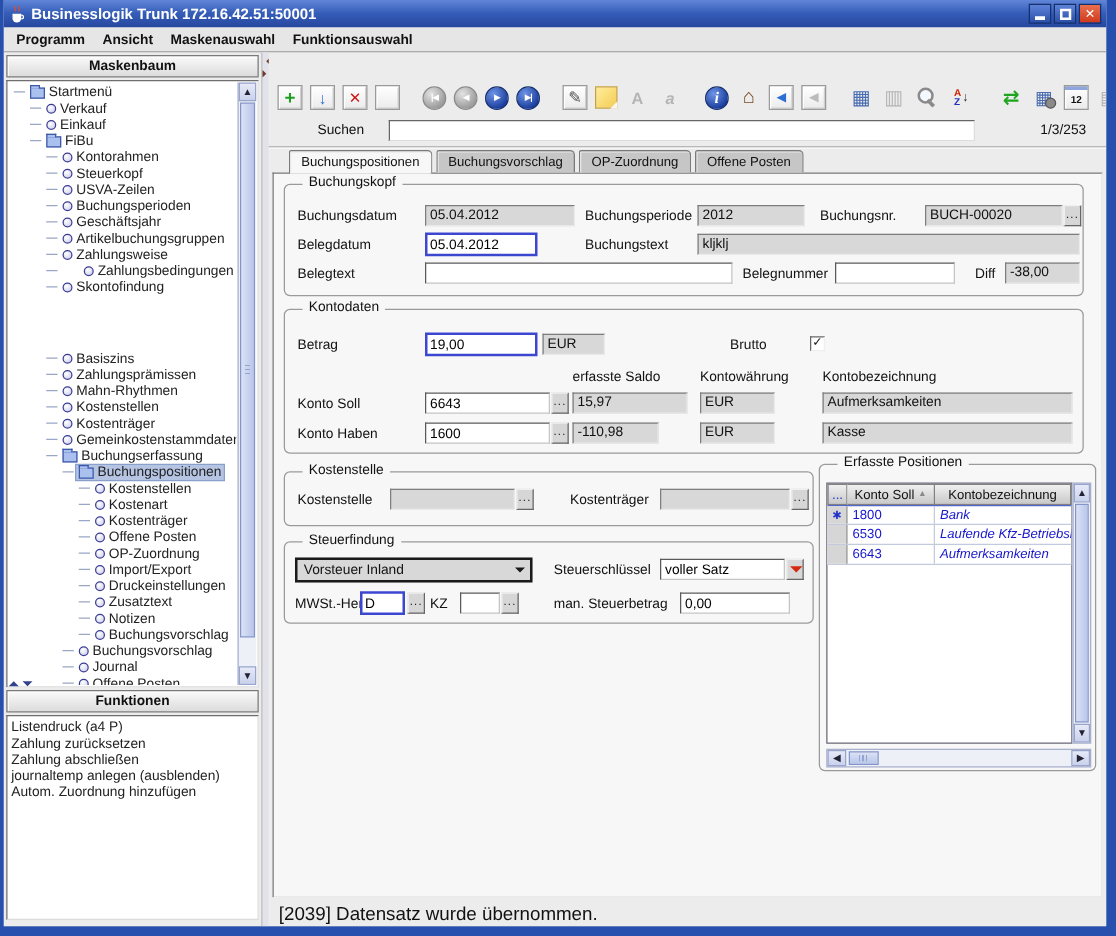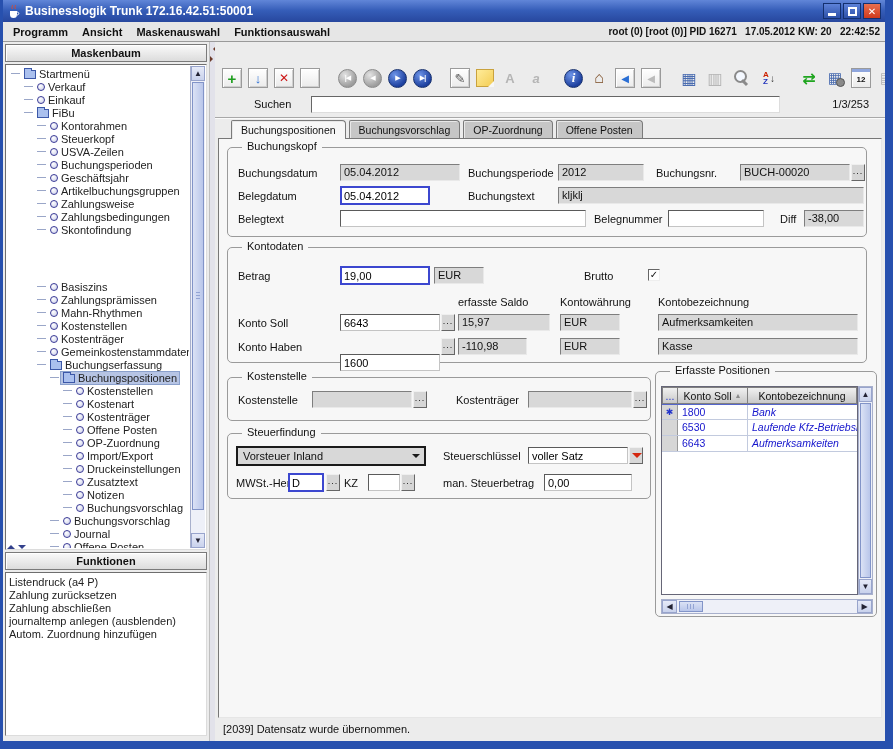--- a/index.html
+++ b/index.html
@@ -98,21 +98,21 @@
   .search-input { width:469px; height:17px; border:1px solid; border-color:#666 #ddd #ddd #666;
     background:#fff; font-size:11px; padding:0 3px; font-family:inherit; }
   .counter { margin-left:auto; padding-right:10px; font-size:11px; }
   .sep { position:absolute; top:75px; left:0; right:0; height:2px; border-top:1px solid #a8a8a8; border-bottom:1px solid #fafafa; }
   .tabs { position:absolute; top:78px; left:16px; height:19px; display:flex; z-index:3; }
   .tab { height:18px; padding:3px 9px 0; background:#c6c6c6; border:1px solid #7a7a7a; border-bottom:none;
     margin-right:3px; font-size:10.5px; box-shadow:inset 1px 1px 0 #e8e8e8; border-radius:2px 4px 0 0; }
   .tab.active { background:#f7f7f7; height:19px; }
   .content { position:absolute; top:96px; left:3px; right:3px; height:580px; background:#f7f7f7;
     border:1px solid; border-color:#777 #e6e6e6 #e6e6e6 #777; }
-  .statusmsg { position:absolute; top:681px; left:8px; font-size:11px;text-align:center; }
+  .statusmsg { position:absolute; top:681px; left:8px; font-size:15px;text-align:center; }
   
   .fs { position:absolute; border:1px solid #9a9a9a; border-radius:5px; }
   .fs .lg { position:absolute; top:-8px; left:14px; background:#f7f7f7; padding:0 5px; font-size:11px; white-space:nowrap; }
   .lab { position:absolute; font-size:11px; white-space:nowrap; }
   .fld { position:absolute; height:17px; font-size:11px; padding:1px 3px; border:1px solid; font-family:inherit; white-space:nowrap; overflow:hidden; }
   .ro { background:#d8d8d8; border-color:#7e7e7e #e9e9e9 #e9e9e9 #7e7e7e; }
   .ed { background:#fff; border-color:#5a5a5a #c4c4c4 #c4c4c4 #5a5a5a; }
   .foc { background:#fff; border:2px solid #3c47cf !important; height:19px; padding:0 2px; }
   .btn3 { position:absolute; width:14px; height:17px; background:#d6d6d6; border:1px solid;
     border-color:#efefef #666 #666 #efefef; font-size:9px; text-align:center; line-height:12px; letter-spacing:1px; }
@@ -175,21 +175,20 @@
     </span>
   </div>
 
   <div class="menubar">
     <span id="menu-items" style="display:flex">
         <span class="menu-item">Programm</span>
         <span class="menu-item">Ansicht</span>
         <span class="menu-item">Maskenauswahl</span>
         <span class="menu-item">Funktionsauswahl</span>
       </span>
-    <span class="session">root (0) [root (0)] PID 16271   17.05.2012 KW: 20   22:42:52</span>
   </div>
 
   <div class="sidebar">
     <div class="side-header" id="mb-header">Maskenbaum</div>
     <div class="tree-box">
       <div id="tree">
           <div class="trow" style="padding-left: 4px;">
             <span class="t-dash"></span>
             <span class="selwrap">
               <span class="t-folder"></span>
@@ -259,21 +258,21 @@
               <span class="lbl">Artikelbuchungsgruppen</span>
             </span>
           </div>
           <div class="trow" style="padding-left: 30px;">
             <span class="t-dash"></span>
             <span class="selwrap">
               <span class="t-leaf"></span>
               <span class="lbl">Zahlungsweise</span>
             </span>
           </div>
-          <div class="trow" style="padding-left: 30px;">
+          <div class="trow" style="padding-left: 30px; justify-content: space-between;">
             <span class="t-dash"></span>
             <span class="selwrap">
               <span class="t-leaf"></span>
               <span class="lbl">Zahlungsbedingungen</span>
             </span>
           </div>
           <div class="trow" style="padding-left: 30px;">
             <span class="t-dash"></span>
             <span class="selwrap">
               <span class="t-leaf"></span>
@@ -559,21 +558,21 @@
         <span class="lab" style="left:430px;top:48px">Kontobezeichnung</span>
 
         <span class="lab" style="left:10px;top:69px">Konto Soll</span>
         <input class="fld ed" style="left: 112px; top: 66px; width: 100px;" value="6643">
         <div class="btn3" style="left:213px;top:66px">...</div>
         <div class="fld ro" style="left:230px;top:66px;width:92px">15,97</div>
         <div class="fld ro" style="left:332px;top:66px;width:60px">EUR</div>
         <div class="fld ro" style="left:430px;top:66px;width:200px">Aufmerksamkeiten</div>
 
         <span class="lab" style="left:10px;top:93px">Konto Haben</span>
-        <input class="fld ed" style="left: 112px; top: 90px; width: 100px; margin-top: 16px;" value="1600">
+        <input class="fld ed" style="left: 112px; top: 90px; width: 100px;" value="1600">
         <div class="btn3" style="left:213px;top:90px">...</div>
         <div class="fld ro" style="left:230px;top:90px;width:69px">-110,98</div>
         <div class="fld ro" style="left:332px;top:90px;width:60px">EUR</div>
         <div class="fld ro" style="left:430px;top:90px;width:200px">Kasse</div>
       </div>
 
       <div class="fs" style="left:8px;top:238px;width:424px;height:44px">
         <span class="lg">Kostenstelle</span>
         <span class="lab" style="left:10px;top:16px">Kostenstelle</span>
         <div class="fld ro" style="left:84px;top:13px;width:100px"></div>

